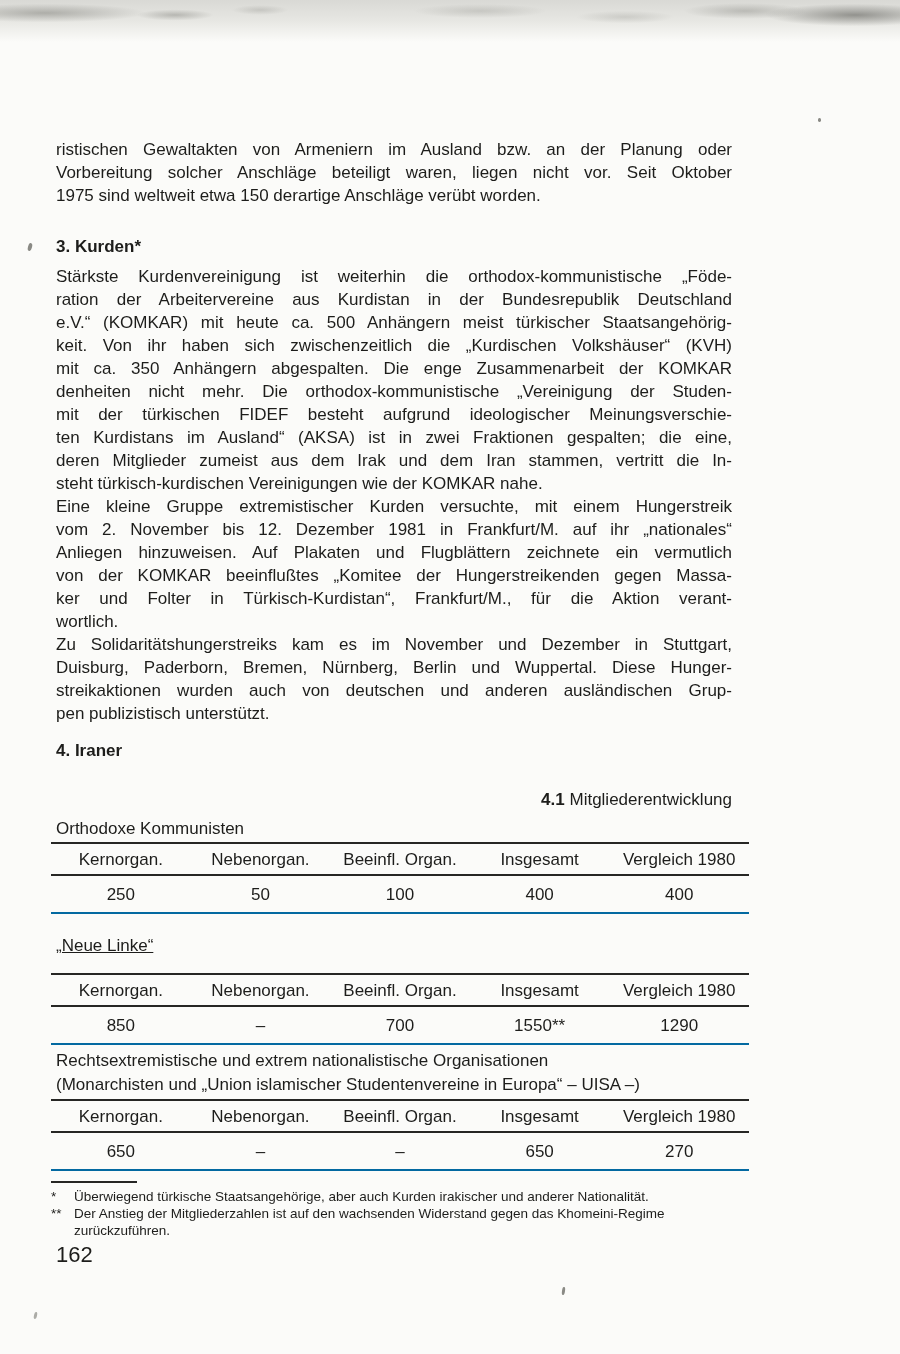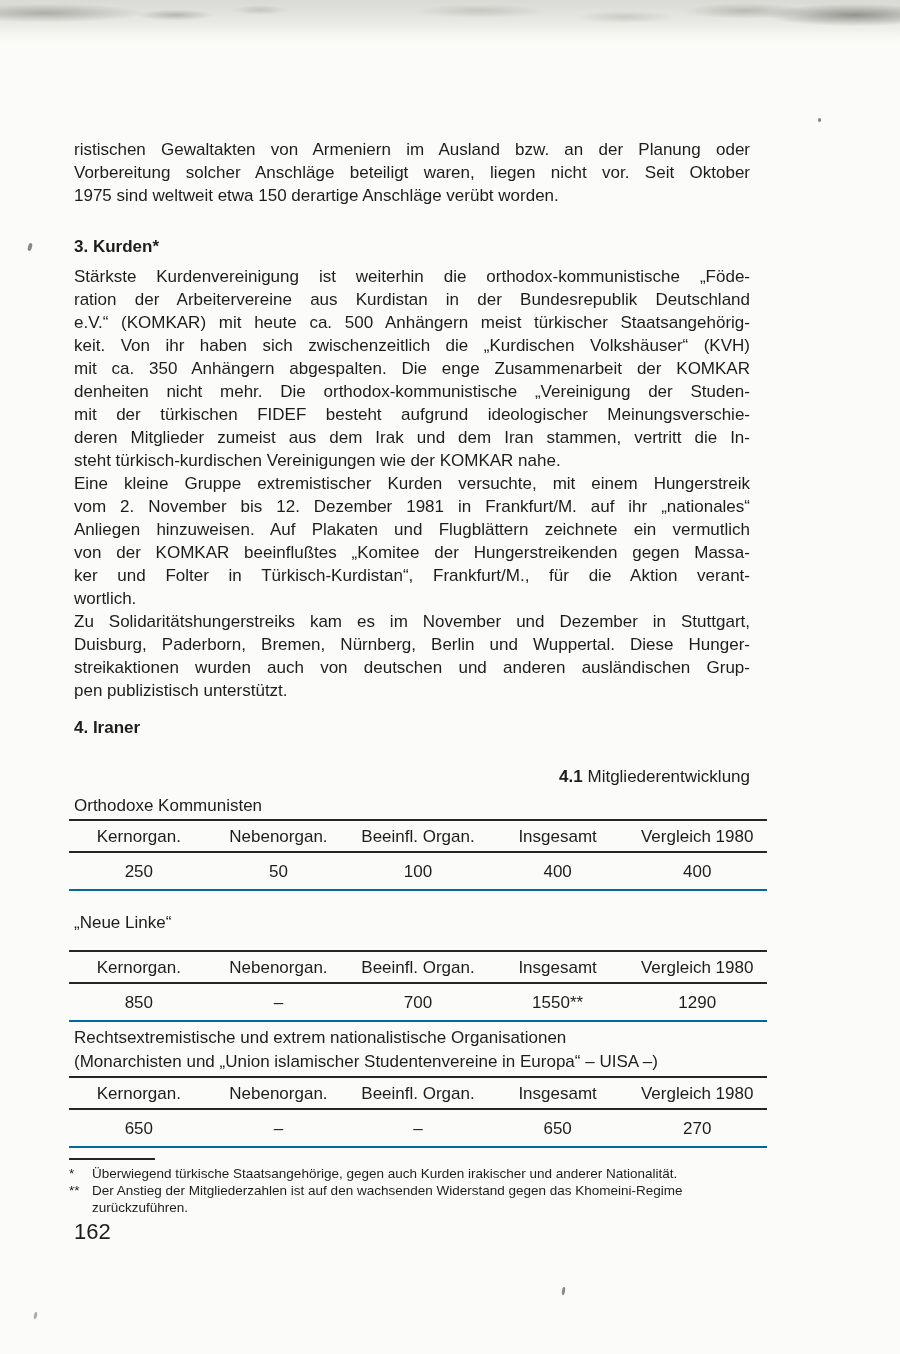--- a/index.html
+++ b/index.html
@@ -27,35 +27,35 @@
   }
 
   
   .speck { position: absolute; background: #8a8a85; border-radius: 45%; }
   .speck.s1 { left: 28px;  top: 243px;  width: 4px; height: 8px; transform: rotate(14deg); }
   .speck.s2 { left: 818px; top: 118px;  width: 3px; height: 4px; }
   .speck.s3 { left: 562px; top: 1287px; width: 3px; height: 8px; transform: rotate(8deg); }
   .speck.s4 { left: 34px;  top: 1312px; width: 3px; height: 7px; transform: rotate(12deg); opacity:.7; }
 
   .content {
-    position: absolute; left: 74px; top: 138px; width: 676px;
+    position: absolute; left: 56px; top: 138px; width: 676px;
     font-size: 17px; line-height: 23px;
   }
 
   .para { margin: 0; }
   .ln { text-align: justify; text-align-last: justify; }
   .ln.last { text-align-last: left; }
 
   .h3k { font-weight: bold; margin: 28px 0 7px 0; }
   .h4i { font-weight: bold; margin: 14px 0 0 0; }
   .subhead { margin: 26px 0 0 17px; text-align: right; }
   .subhead .num { font-weight: bold; }
 
   .tlabel  { margin: 6px 0 0 0; }
-  .tlabel2 { margin: 20px 0 16px 0; }
+  .tlabel2 { margin: 20px 0 16px 0; text-decoration: underline; }
   .tlabel3 { margin: 4px 0 0 0; line-height: 24px; }
 
   .vtable { margin: 2px 0 0 -5px; width: 698px; }
   .trow  { display: flex; justify-content: flex-end; }
   .thead { border-top: 2px solid #262624; border-bottom: 2px solid #262624; height: 30px; }
   .tdata { border-bottom: 2px solid #0369a1; height: 36px; }
   .trow .cell { flex: 1; text-align: center; align-self: center; }
 
   .fnsep { width: 86px; border-top: 2px solid #262624; margin: 10px 0 5px -5px; }
   .fn { display: flex; margin-left: -5px; font-size: 13.5px; line-height: 17px; }
@@ -86,20 +86,21 @@
     <div class="h3k">3. Kurden*</div>
 
     <div class="para">
         <div class="ln">Stärkste Kurdenvereinigung ist weiterhin die orthodox-kommunistische „Föde-</div>
         <div class="ln">ration der Arbeitervereine aus Kurdistan in der Bundesrepublik Deutschland</div>
         <div class="ln">e.V.“ (KOMKAR) mit heute ca. 500 Anhängern meist türkischer Staatsangehörig-</div>
         <div class="ln">keit. Von ihr haben sich zwischenzeitlich die „Kurdischen Volkshäuser“ (KVH)</div>
         <div class="ln">mit ca. 350 Anhängern abgespalten. Die enge Zusammenarbeit der KOMKAR</div>
         <div class="ln">denheiten nicht mehr. Die orthodox-kommunistische „Vereinigung der Studen-</div>
         <div class="ln">mit der türkischen FIDEF besteht aufgrund ideologischer Meinungsverschie-</div>
+        <div class="ln">ten Kurdistans im Ausland“ (AKSA) ist in zwei Fraktionen gespalten; die eine,</div>
         <div class="ln">deren Mitglieder zumeist aus dem Irak und dem Iran stammen, vertritt die In-</div>
         <div class="ln last">steht türkisch-kurdischen Vereinigungen wie der KOMKAR nahe.</div>
       </div>
     <div class="para">
         <div class="ln">Eine kleine Gruppe extremistischer Kurden versuchte, mit einem Hungerstreik</div>
         <div class="ln">vom 2. November bis 12. Dezember 1981 in Frankfurt/M. auf ihr „nationales“</div>
         <div class="ln">Anliegen hinzuweisen. Auf Plakaten und Flugblättern zeichnete ein vermutlich</div>
         <div class="ln">von der KOMKAR beeinflußtes „Komitee der Hungerstreikenden gegen Massa-</div>
         <div class="ln">ker und Folter in Türkisch-Kurdistan“, Frankfurt/M., für die Aktion verant-</div>
         <div class="ln last">wortlich.</div>
@@ -172,21 +173,21 @@
           <span class="cell">–</span>
           <span class="cell">650</span>
           <span class="cell">270</span>
         </div>
     </div>
 
     <div class="fnsep"></div>
 
     <div class="fn">
       <span class="fnmark">*</span>
-      <span class="fntext">Überwiegend türkische Staatsangehörige, gegen auch Kurden irakischer und anderer Nationalität.</span>
+      <span class="fntext">Überwiegend türkische Staatsangehörige, aber auch Kurden irakischer und anderer Nationalität.</span>
     </div>
     <div class="fn">
       <span class="fnmark">**</span>
       <span class="fntext">Der Anstieg der Mitgliederzahlen ist auf den wachsenden Widerstand gegen das Khomeini-Regime zurückzuführen.</span>
     </div>
 
     <div class="pagenum">162</div>
 
   </div>
 </div>

